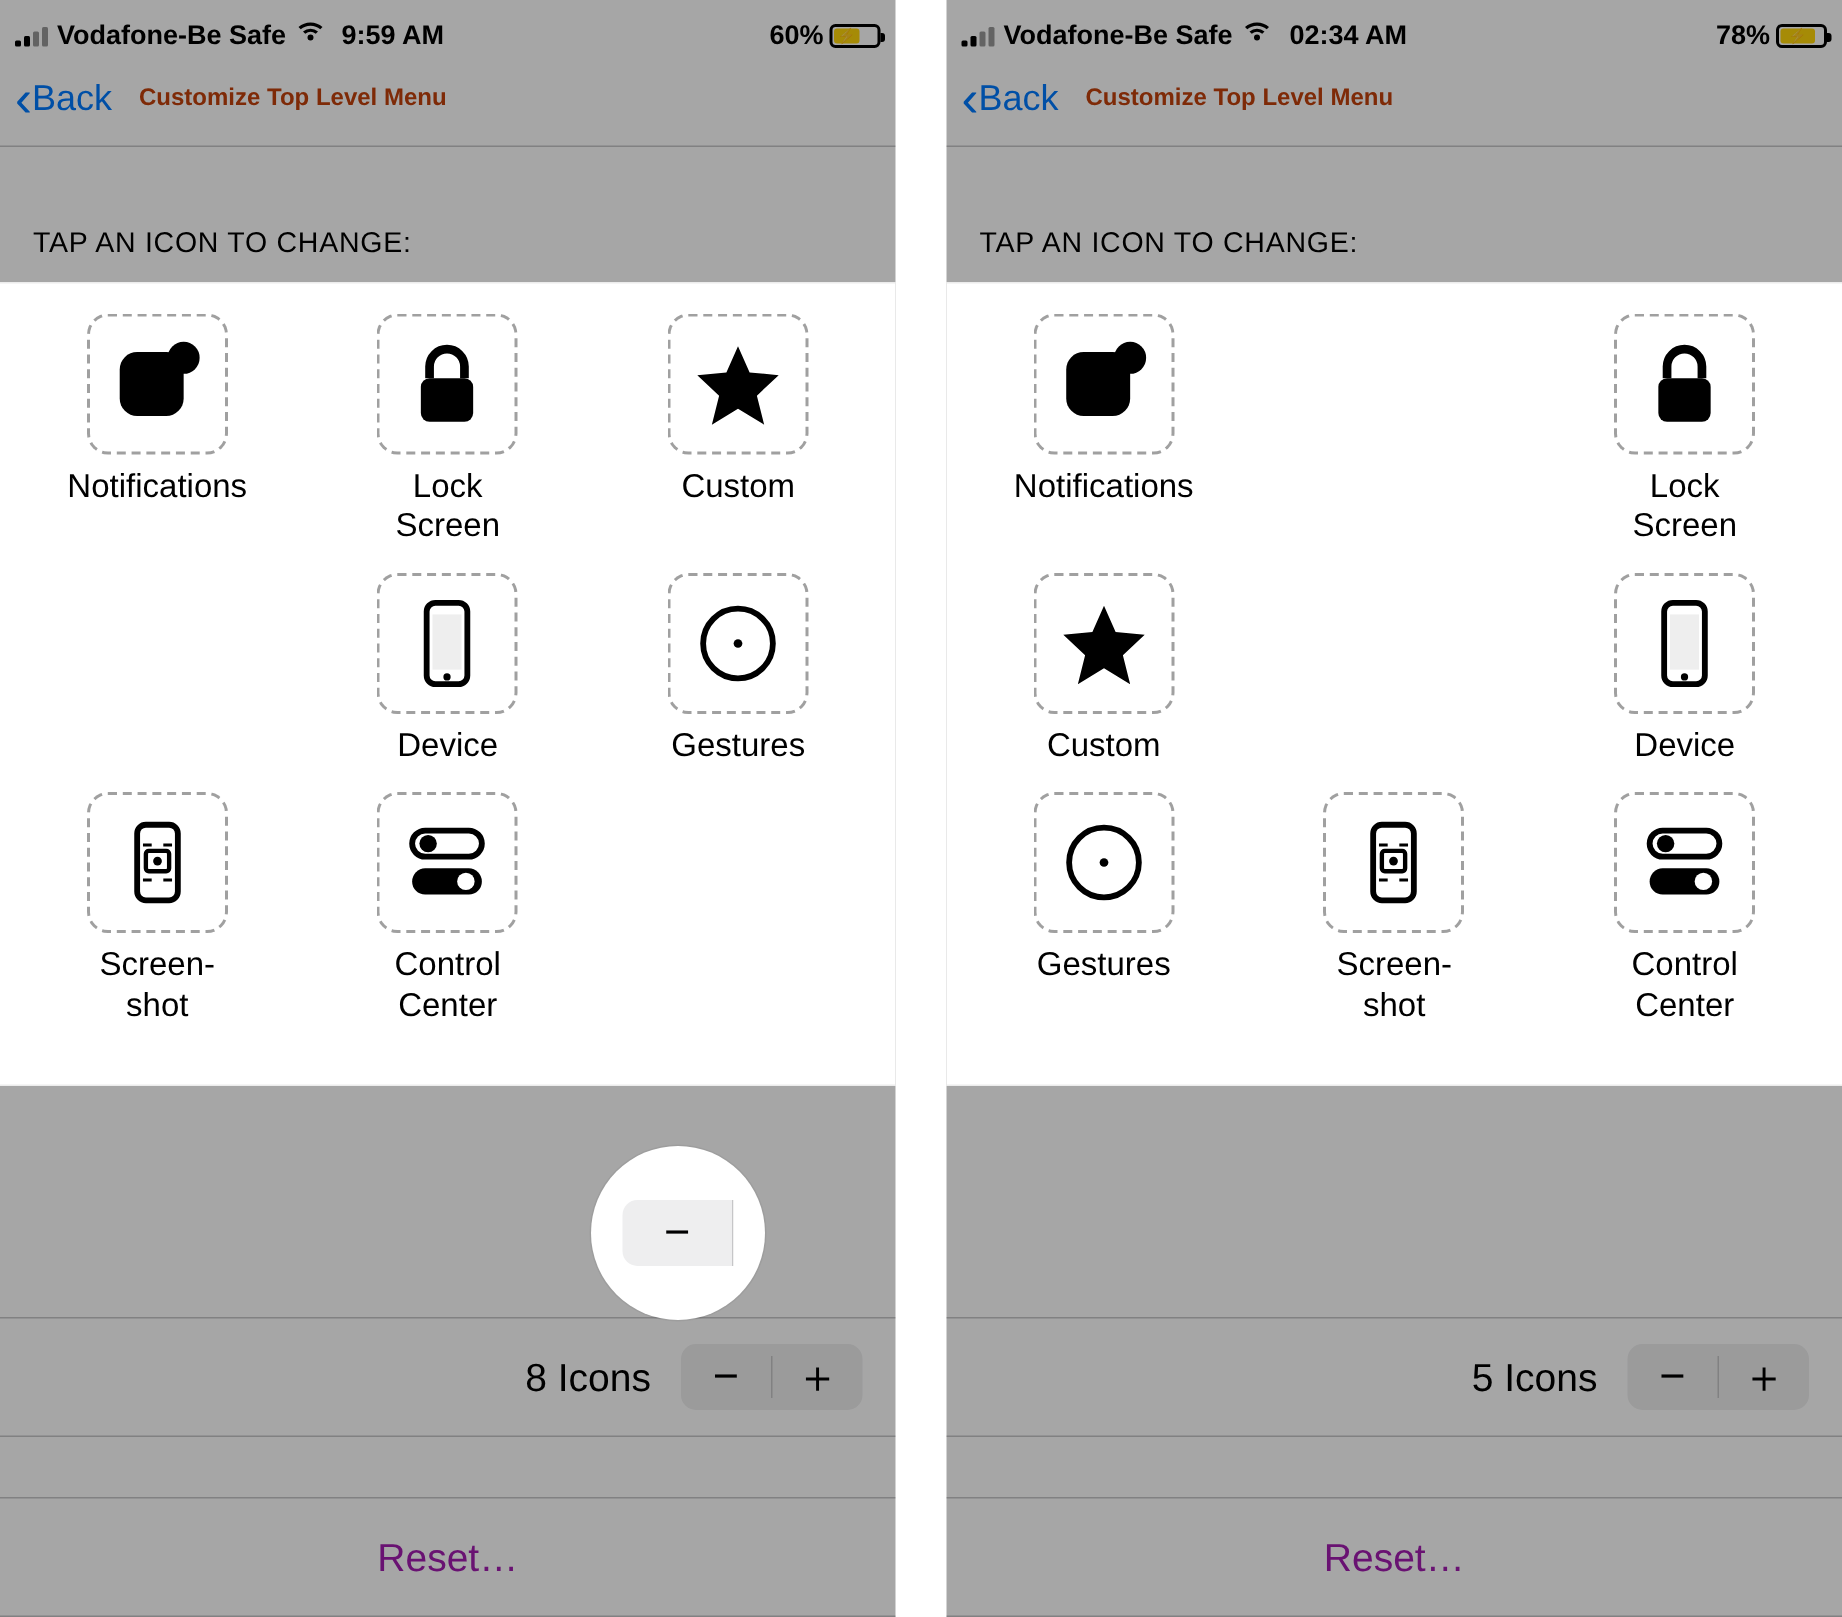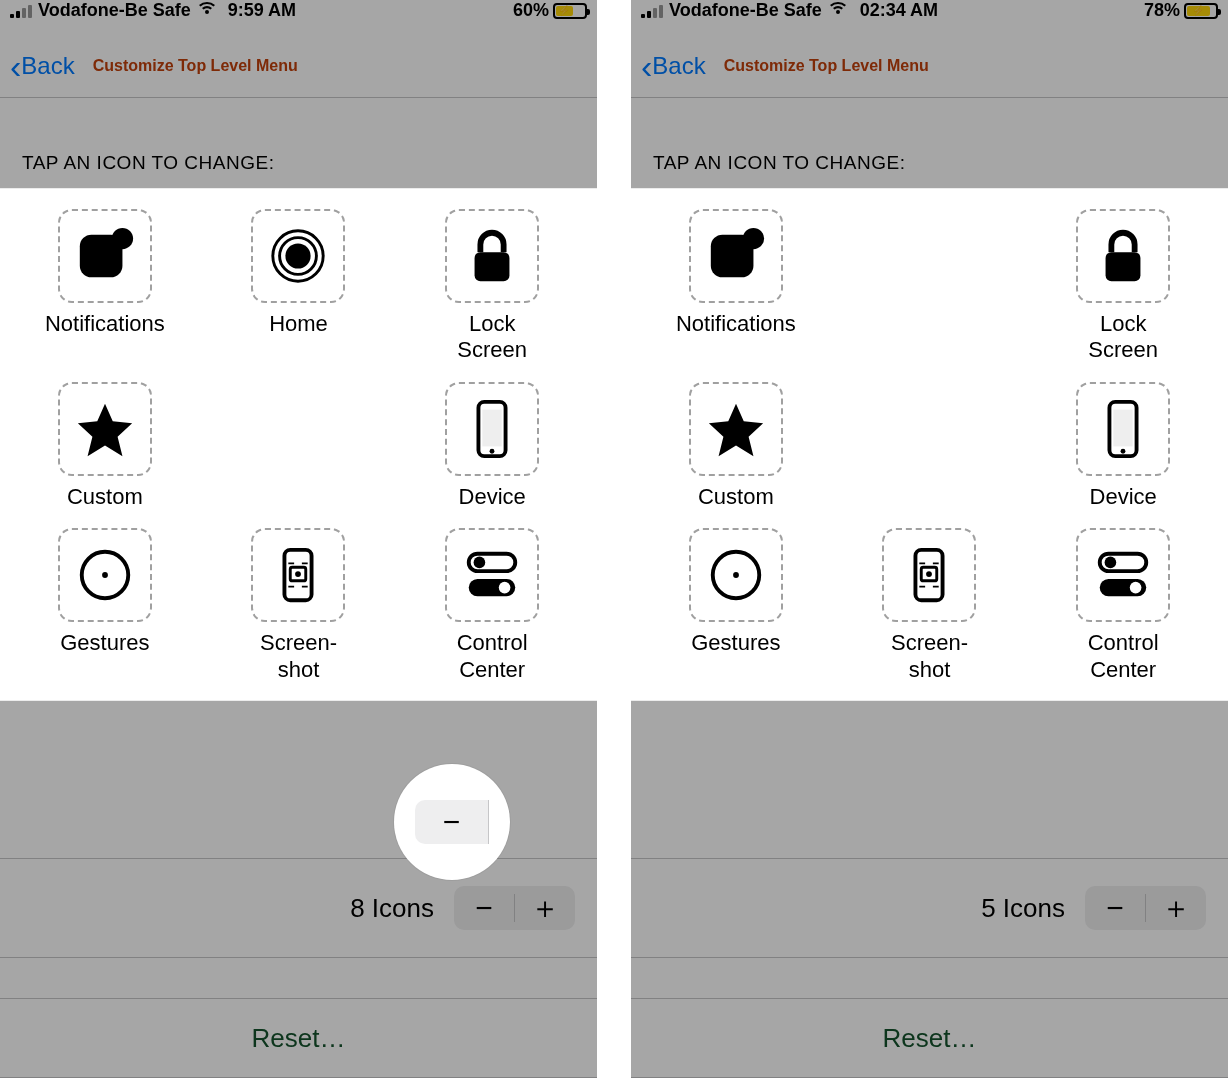--- a/index.html
+++ b/index.html
@@ -28,21 +28,21 @@
   }
   .divider {
     width: 34px;
     height: 100%;
     background: #fff;
   }
   
   .status {
     height: 34px;
     display: flex;
-    align-items: flex-start;
+    align-items: flex-end;
     font-size: 18px;
     font-weight: 600;
     padding: 0 10px;
     color: #000;
     position: relative;
     z-index: 10;
   }
   .status-left { display: flex; align-items: center; gap: 6px; }
   .status-right { margin-left: auto; display: flex; align-items: center; gap: 4px; }
   .sig-bars { display: inline-flex; align-items: flex-end; gap: 2px; height: 14px; }
@@ -84,21 +84,21 @@
   .section-header {
     font-size: 19px;
     color:#000000; letter-spacing:0.5px;
     padding: 54px 22px 14px;
     position: relative; z-index:10;
   }
   
   .grid-area {
     background:#fff;
     position: relative; z-index:100;
-    padding: 20px 28px 17px;
+    padding: 20px 28px 40px;
     border-top:1px solid #ececec;
     border-bottom:1px solid #ececec;
   }
   .grid {
     display: grid;
     grid-template-columns: 1fr 1fr 1fr;
     grid-template-rows: repeat(3, auto);
     row-gap: 18px;
     column-gap: 40px;
     justify-items: center;
@@ -108,21 +108,21 @@
   .iconbox {
     width:94px; height:94px;
     border:2px dashed #a0a0a0; border-radius:14px;
     display:flex; align-items:center; justify-content:center;
   }
   .iconbox svg { width:62px; height:62px; }
   .cell-label { margin-top:8px; font-size:22px; text-align:center; line-height:1.2; color:#000; white-space:pre-line;}
   
   .bottom-spacer { flex:1; position:relative; z-index:10; }
   .stepper-row {
-    height: 100px;
+    height: 80px;
     border-top:1px solid #c6c6c8;
     border-bottom:1px solid #c6c6c8;
     display:flex; align-items:center; justify-content:flex-end;
     padding: 0 22px; gap:20px;
     background:#fff;
     position:relative; z-index:10;
   }
   .count-label { font-size:26px; color:#000; }
   .stepper {
     display:flex; background:#eeeeef; border-radius:10px;
@@ -135,21 +135,21 @@
   }
   .stepper .sep { width:1px; background:#c6c6c8; margin:8px 0; }
   .reset-row {
     height: 80px;
     border-top:1px solid #c6c6c8;
     border-bottom:1px solid #c6c6c8;
     display:flex; align-items:center; justify-content:center;
     background:#fff; position:relative; z-index:10;
     margin-top: 40px;
   }
-  .reset { color:#14532d; font-size:26px; background:none; border:none; cursor:pointer;}
+  .reset { color:#a21caf; font-size:26px; background:none; border:none; cursor:pointer;}
   
   .highlight-circle {
     position:absolute; width:116px; height:116px; border-radius:50%;
     background:#fff; z-index:200; pointer-events:none;
     display:flex; align-items:center; justify-content:center;
     box-shadow: 0 0 0 1px rgba(0,0,0,0.05);
   }
   .circle-inner {
     background:#eeeeef; border-radius:10px 0 0 10px;
     width:74px; height:44px;
@@ -204,30 +204,20 @@
             <svg viewBox="0 0 64 64">
               <rect x="6" y="10" width="44" height="44" rx="12" fill="#000"></rect>
               <circle cx="50" cy="14" r="11" fill="#000"></circle>
             </svg>
           </div>
           <div class="cell-label">Notifications</div>
         </div>
         <div class="cell">
           <div class="iconbox">
             <svg viewBox="0 0 64 64">
-              <circle cx="32" cy="32" r="26" fill="none" stroke="#000" stroke-width="3"></circle>
-              <circle cx="32" cy="32" r="19" fill="none" stroke="#000" stroke-width="3"></circle>
-              <circle cx="32" cy="32" r="13" fill="#000"></circle>
-            </svg>
-          </div>
-          <div class="cell-label">Home</div>
-        </div>
-        <div class="cell">
-          <div class="iconbox">
-            <svg viewBox="0 0 64 64">
               <rect x="14" y="28" width="36" height="30" rx="6" fill="#000"></rect>
               <path d="M20 28 v-8 a12 12 0 0 1 24 0 v8" fill="none" stroke="#000" stroke-width="6"></path>
             </svg>
           </div>
           <div class="cell-label">Lock
 Screen</div>
         </div>
         <div class="cell">
           <div class="iconbox">
             <svg viewBox="0 0 64 64">

